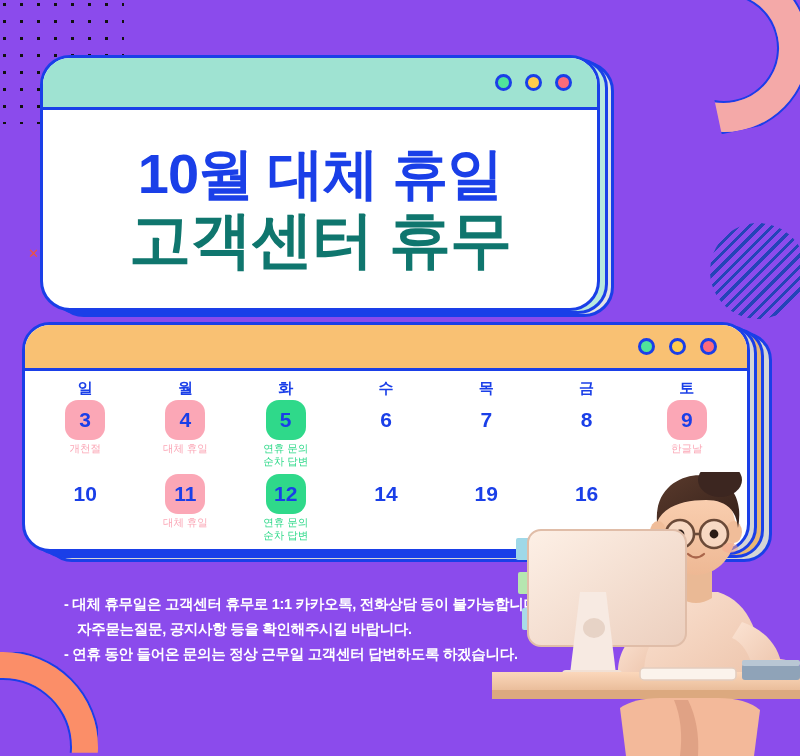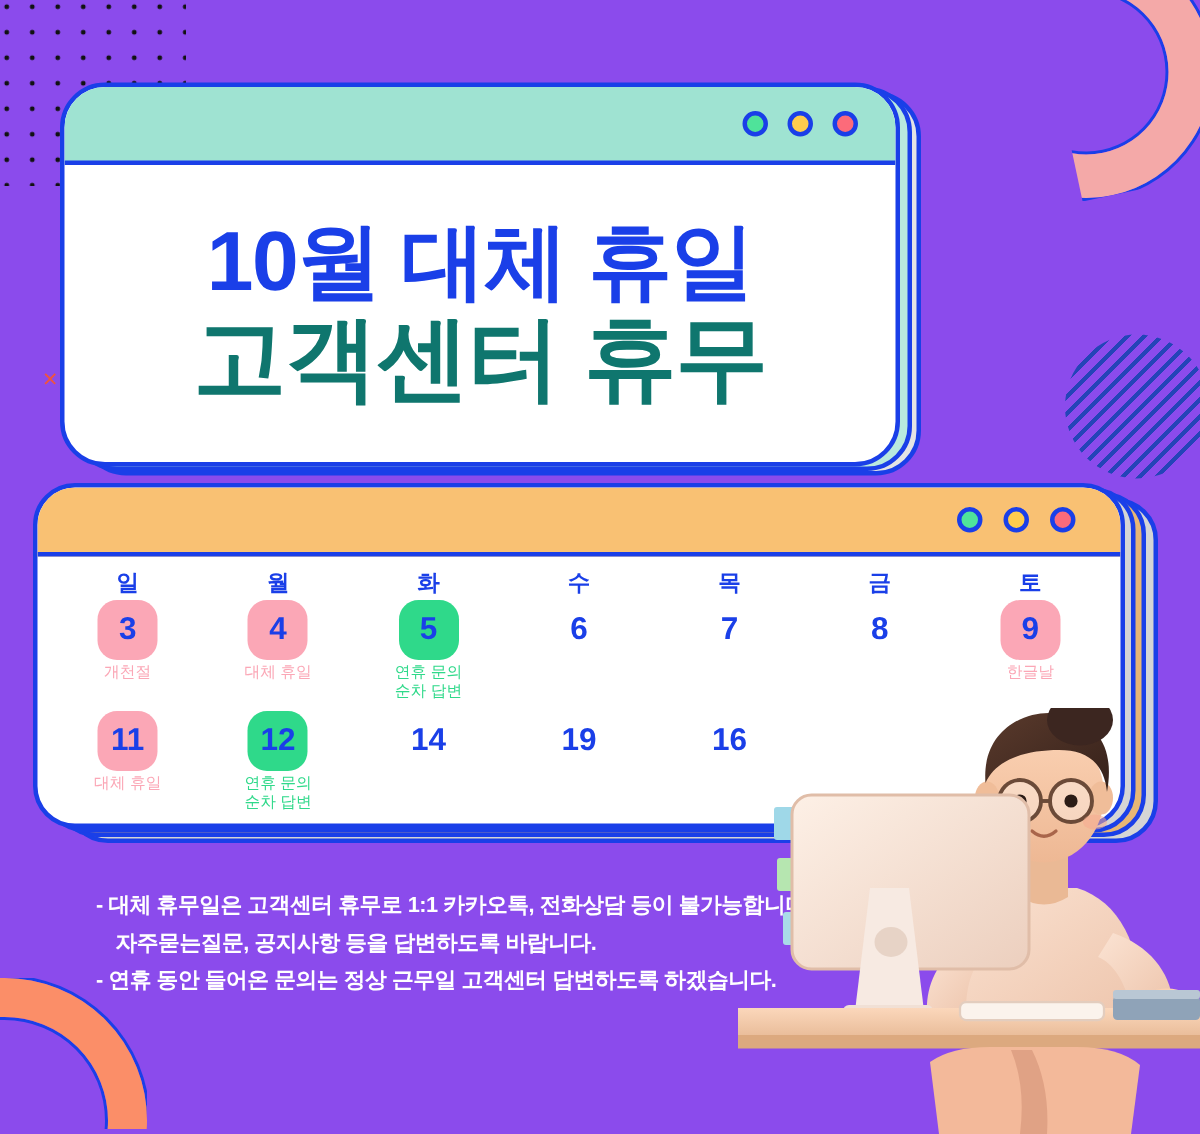--- a/index.html
+++ b/index.html
@@ -247,20 +247,23 @@
             <div class="daynum">7</div>
           </div>
           <div class="daycell">
             <div class="daynum">8</div>
           </div>
           <div class="daycell">
             <div class="daynum pink">9</div>
             <div class="daylabel pink">한글날</div>
           </div>
           <div class="daycell">
+            <div class="daynum">10</div>
+          </div>
+          <div class="daycell">
             <div class="daynum pink">11</div>
             <div class="daylabel pink">대체 휴일</div>
           </div>
           <div class="daycell">
             <div class="daynum green">12</div>
             <div class="daylabel green">연휴 문의
 순차 답변</div>
           </div>
           <div class="daycell">
             <div class="daynum">14</div>
@@ -270,21 +273,21 @@
           </div>
           <div class="daycell">
             <div class="daynum">16</div>
           </div>
         </div>
     </div>
   </div>
 
   <div id="notes">
       <div class="note">- 대체 휴무일은 고객센터 휴무로 1:1 카카오톡, 전화상담 등이 불가능합니다.</div>
-      <div class="note indent">자주묻는질문, 공지사항 등을 답변하도록 바랍니다.</div>
+      <div class="note indent">자주묻는질문, 공지사항 등을 확인해주시길 바랍니다.</div>
       <div class="note">- 연휴 동안 들어온 문의는 정상 근무일 고객센터 답변하도록 하겠습니다.</div>
     </div>
 
   <svg id="character" viewBox="0 0 308 284">
     <defs>
       <linearGradient id="skin" x1="0" y1="0" x2="0" y2="1">
         <stop offset="0%" stop-color="#fbd2b4"></stop>
           <stop offset="100%" stop-color="#eeb894"></stop>
       </linearGradient>
       <linearGradient id="shirt" x1="0" y1="0" x2="1" y2="1">

